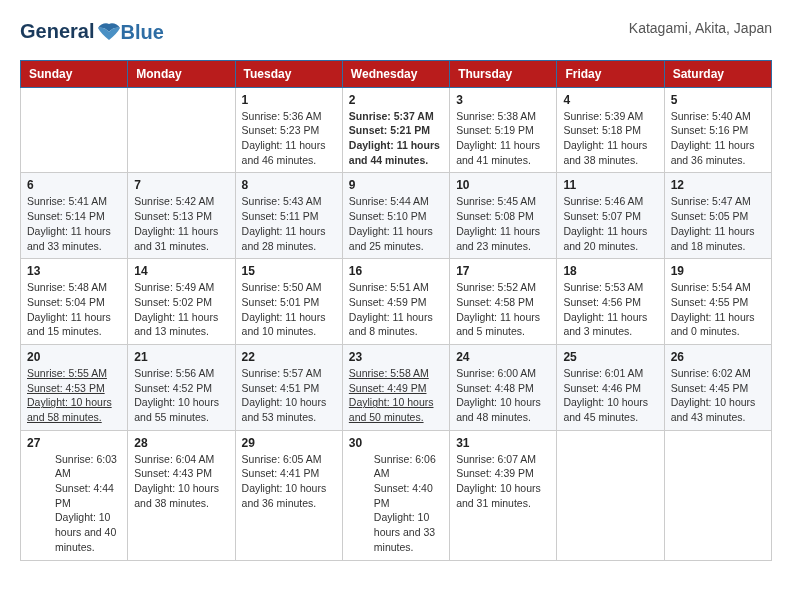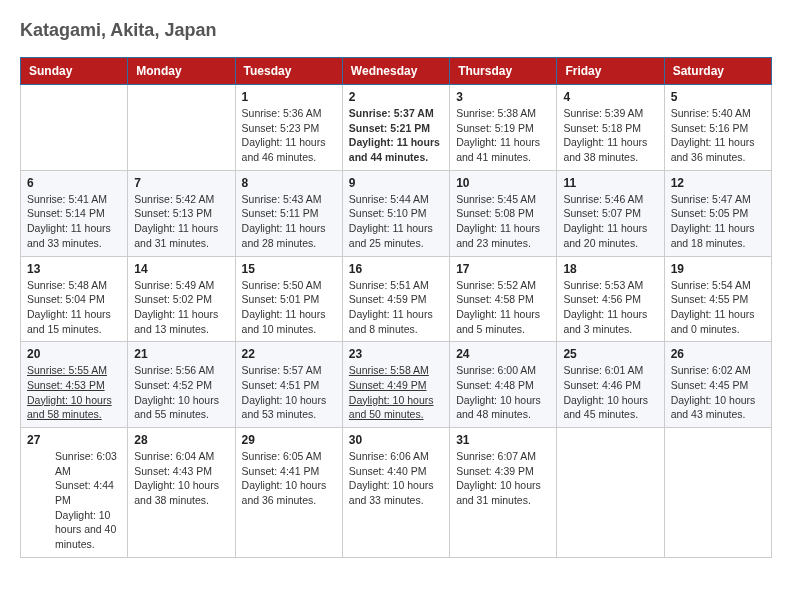--- a/index.html
+++ b/index.html
@@ -22,23 +22,22 @@
     }
     .title-block {
       text-align: right;
     }
     .calendar-title {
       font-size: 36px;
       font-weight: normal;
       color: #222;
     }
     .calendar-subtitle {
-      font-size: 18px;
+      font-size: 14px;
       color: #555;
-      font-weight: bold;
     }
     table {
       width: 100%;
       border-collapse: collapse;
       font-size: 11px;
     }
     thead tr th {
       background: #b91c1c;
       color: #fff;
       text-align: left;
@@ -71,20 +70,33 @@
       line-height: 1.4;
     }
     .empty-cell {
       background: #fff !important;
     }
   </style>
 </head>
 <body>
 
 <div class="header">
+  <div class="logo">
+    <div>
+      <div style="display:flex;align-items:center;">
+        <div style="font-size:20px;font-weight:bold;color:#1a3a5c;line-height:1.1;">
+          <span style="color:#1a3a5c;">General</span><svg width="26" height="22" viewBox="0 0 26 22" style="vertical-align:middle;margin-left:2px;">
+              <path d="M13 2 C16 0, 22 2, 24 6 C20 5, 16 6, 13 10 C10 6, 6 5, 2 6 C4 2, 10 0, 13 2Z" fill="#2e6da4"></path>
+              <path d="M13 10 C16 6, 20 5, 24 6 C22 10, 18 14, 13 18 C8 14, 4 10, 2 6 C6 5, 10 6, 13 10Z" fill="#4a90c4"></path>
+            </svg>
+        </div>
+        <div style="font-size:20px;font-weight:bold;color:#2e6da4;line-height:1.1;margin-left:-2px;">Blue</div>
+      </div>
+    </div>
+  </div>
   <div class="title-block">
     <div class="calendar-subtitle">Katagami, Akita, Japan</div>
   </div>
 </div>
 
 <table>
   <thead>
     <tr>
     <th>Sunday</th>
         <th>Monday</th>
@@ -276,21 +288,21 @@
 Daylight: 10 hours and 38 minutes.</div>
         </td>
         <td>
           <span class="day-number">29</span>
           <div class="day-info" style="white-space: pre-line;">Sunrise: 6:05 AM
 Sunset: 4:41 PM
 Daylight: 10 hours and 36 minutes.</div>
         </td>
         <td>
           <span class="day-number">30</span>
-          <div class="day-info" style="white-space: pre-line;">Sunrise: 6:06 AM
+          <div class="day-info" style="white-space: pre-line; margin-left: 25px;">Sunrise: 6:06 AM
 Sunset: 4:40 PM
 Daylight: 10 hours and 33 minutes.</div>
         </td>
         <td>
           <span class="day-number">31</span>
           <div class="day-info" style="white-space: pre-line;">Sunrise: 6:07 AM
 Sunset: 4:39 PM
 Daylight: 10 hours and 31 minutes.</div>
         </td>
         <td class="empty-cell"></td>

